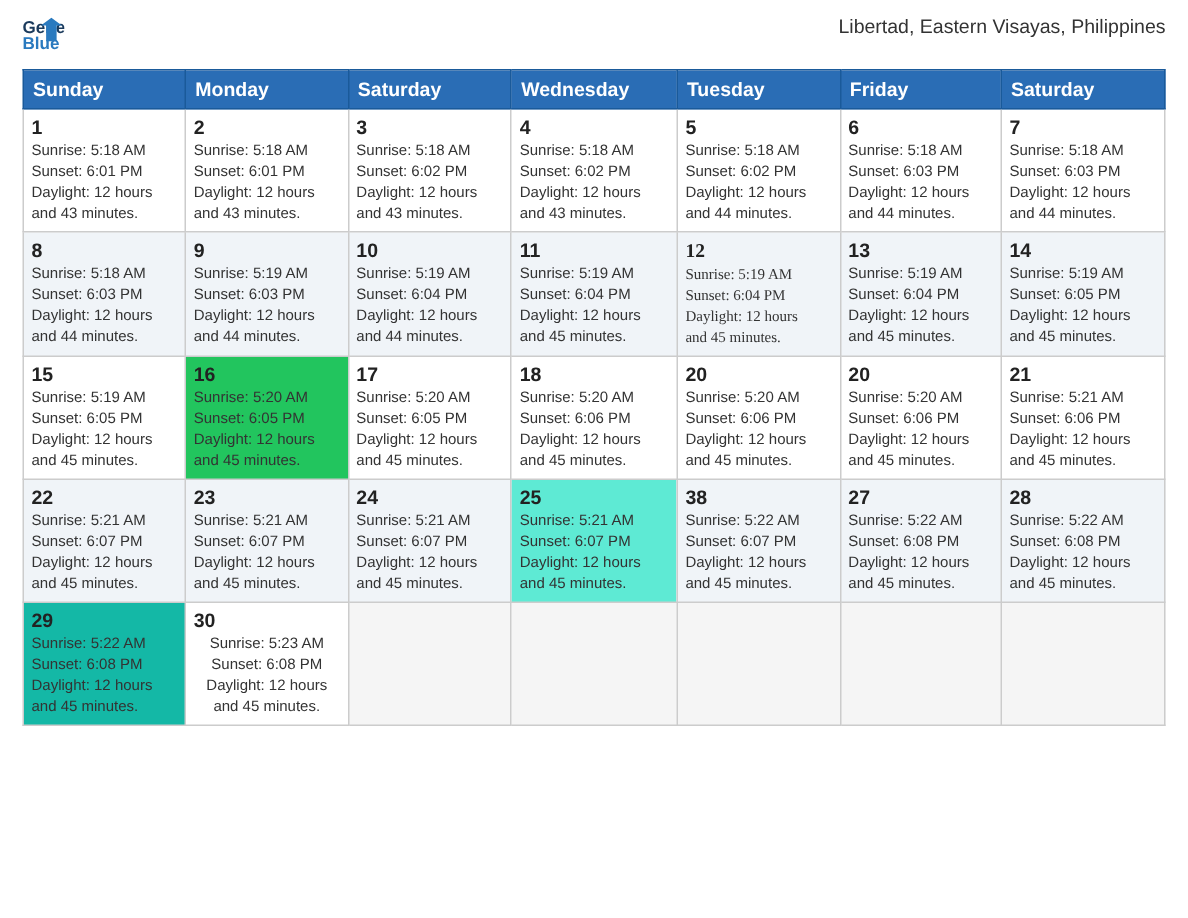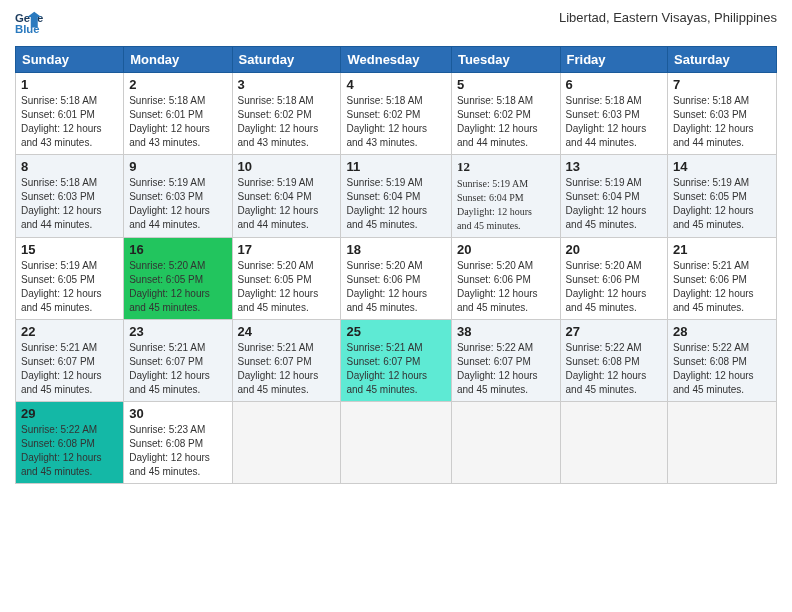--- a/index.html
+++ b/index.html
@@ -321,21 +321,21 @@
         <tr>
           <td style="background: #14b8a6;">
             <span class="day-num">29</span>
             <div class="day-info" style="white-space: pre-line;">Sunrise: 5:22 AM
 Sunset: 6:08 PM
 Daylight: 12 hours
 and 45 minutes.</div>
           </td>
           <td style="background: rgb(255, 255, 255);">
             <span class="day-num">30</span>
-            <div class="day-info" style="white-space: pre-line;">Sunrise: 5:23 AM
+            <div class="day-info" style="white-space: pre-line; text-align: center;">Sunrise: 5:23 AM
 Sunset: 6:08 PM
 Daylight: 12 hours
 and 45 minutes.</div>
           </td>
           <td class="empty-cell" style="background: rgb(245, 245, 245);"></td>
           <td class="empty-cell" style="background: rgb(245, 245, 245);"></td>
           <td class="empty-cell" style="background: rgb(245, 245, 245);"></td>
           <td class="empty-cell" style="background: rgb(245, 245, 245);"></td>
           <td class="empty-cell" style="background: rgb(245, 245, 245);"></td>
         </tr>

